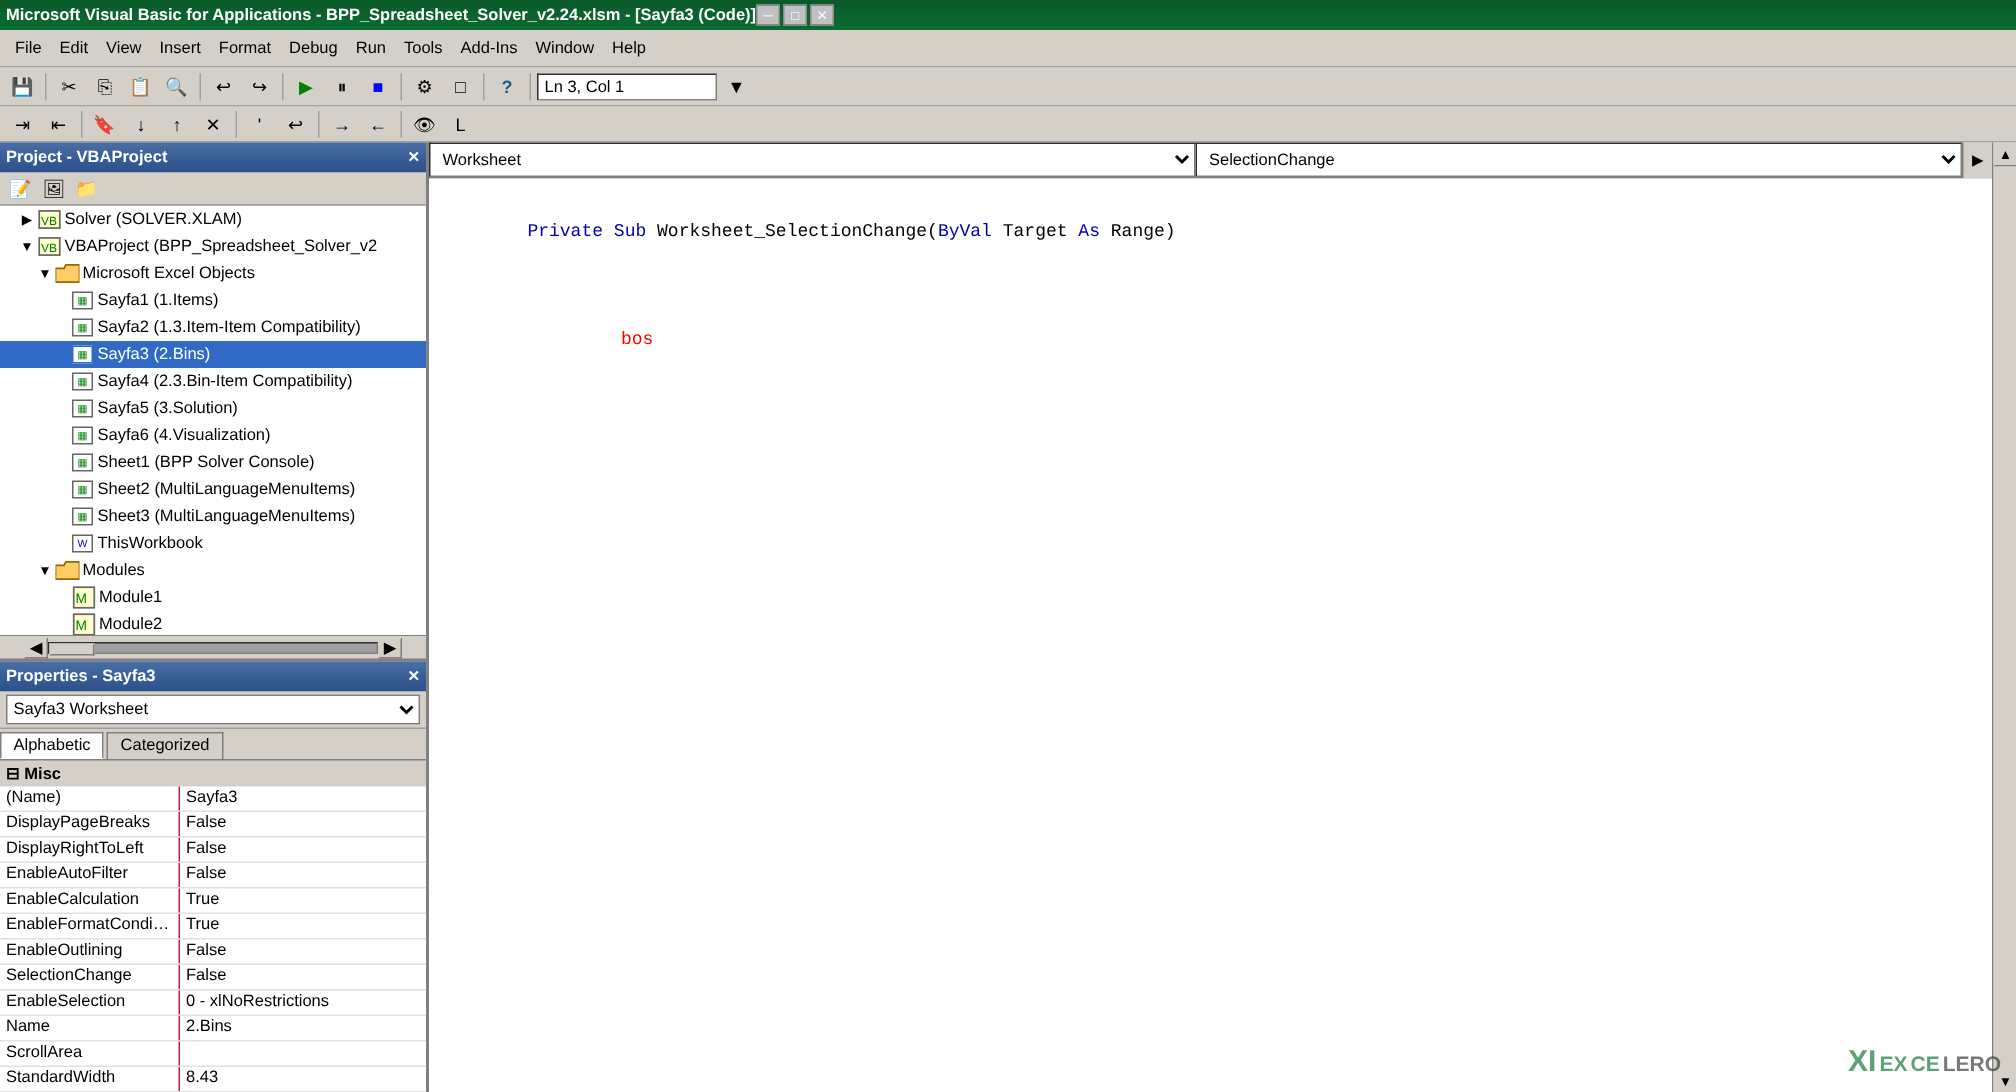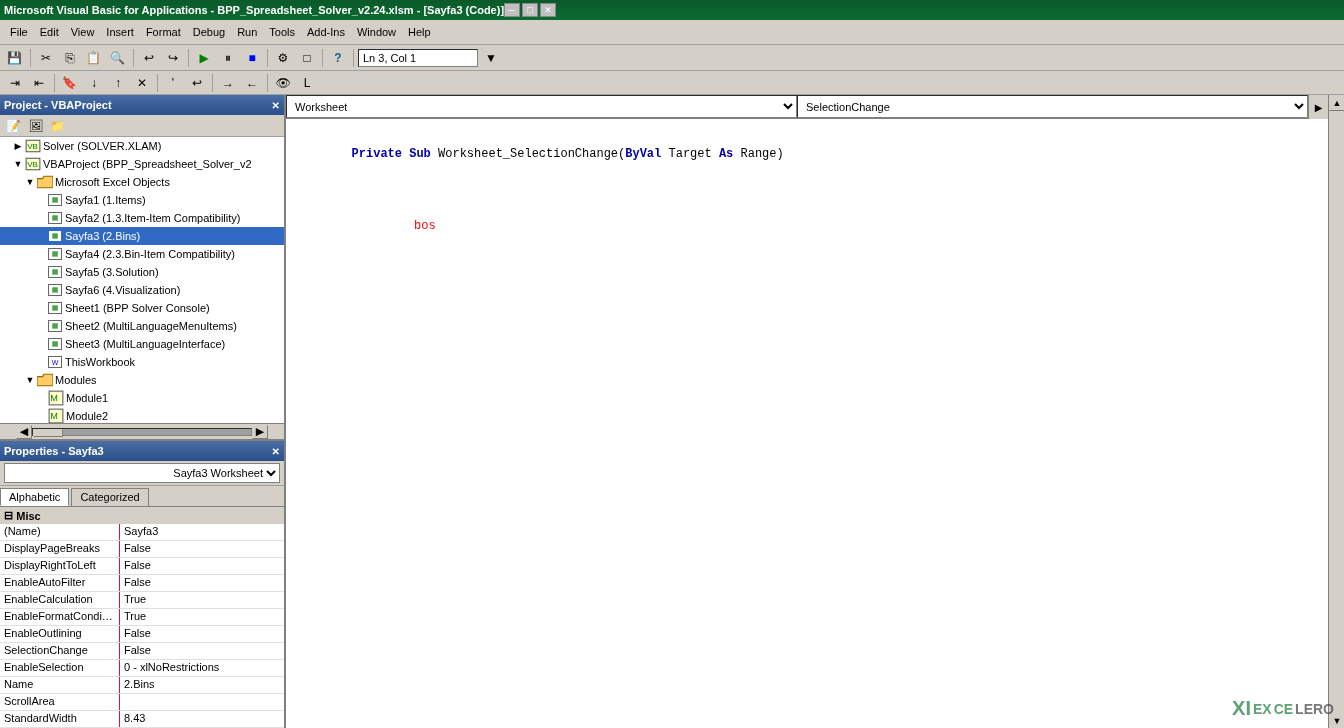--- a/index.html
+++ b/index.html
@@ -133,21 +133,20 @@
       padding: 2px 4px;
       display: flex;
       align-items: center;
     }
     #properties-object-selector select {
       width: 100%;
       font-size: 11px;
       border: 1px inset #808080;
       background: white;
       height: 18px;
-      text-align: right;
     }
     #properties-tabs {
       display: flex;
       background: #d4d0c8;
       border-bottom: 1px solid #808080;
     }
     .prop-tab {
       padding: 2px 8px;
       font-size: 11px;
       cursor: pointer;
@@ -214,21 +213,21 @@
     #code-editor {
       flex: 1;
       background: white;
       padding: 8px;
       font-family: 'Courier New', monospace;
       font-size: 12px;
       overflow: auto;
       position: relative;
     }
     .code-line { line-height: 1.5; white-space: pre; }
-    .code-keyword { color: #0000aa; font-weight: bold; }
+    .code-keyword { color: #0000aa; font-weight: normal; }
     .code-red { color: red; }
     .code-black { color: black; }
 
     
     #right-scrollbar {
       width: 16px;
       background: #d4d0c8;
       border-left: 1px solid #808080;
     }
 
@@ -446,21 +445,21 @@
           <div class="sheet-icon">
               <span style="color:green;font-size:7px;">▦</span>
             </div>
           <span>Sheet2 (MultiLanguageMenuItems)</span>
         </div>
         <div class="tree-item indent3">
           <span style="width:12px;"></span>
           <div class="sheet-icon">
               <span style="color:green;font-size:7px;">▦</span>
             </div>
-          <span>Sheet3 (MultiLanguageInterface)</span>
+          <span>Sheet3 (MultiLanguageMenuItems)</span>
         </div>
         <div class="tree-item indent3">
           <span style="width:12px;"></span>
           <div class="sheet-icon">
               <span style="color:blue;font-size:7px;">W</span>
             </div>
           <span>ThisWorkbook</span>
         </div>
 
         <div class="tree-item indent2">

